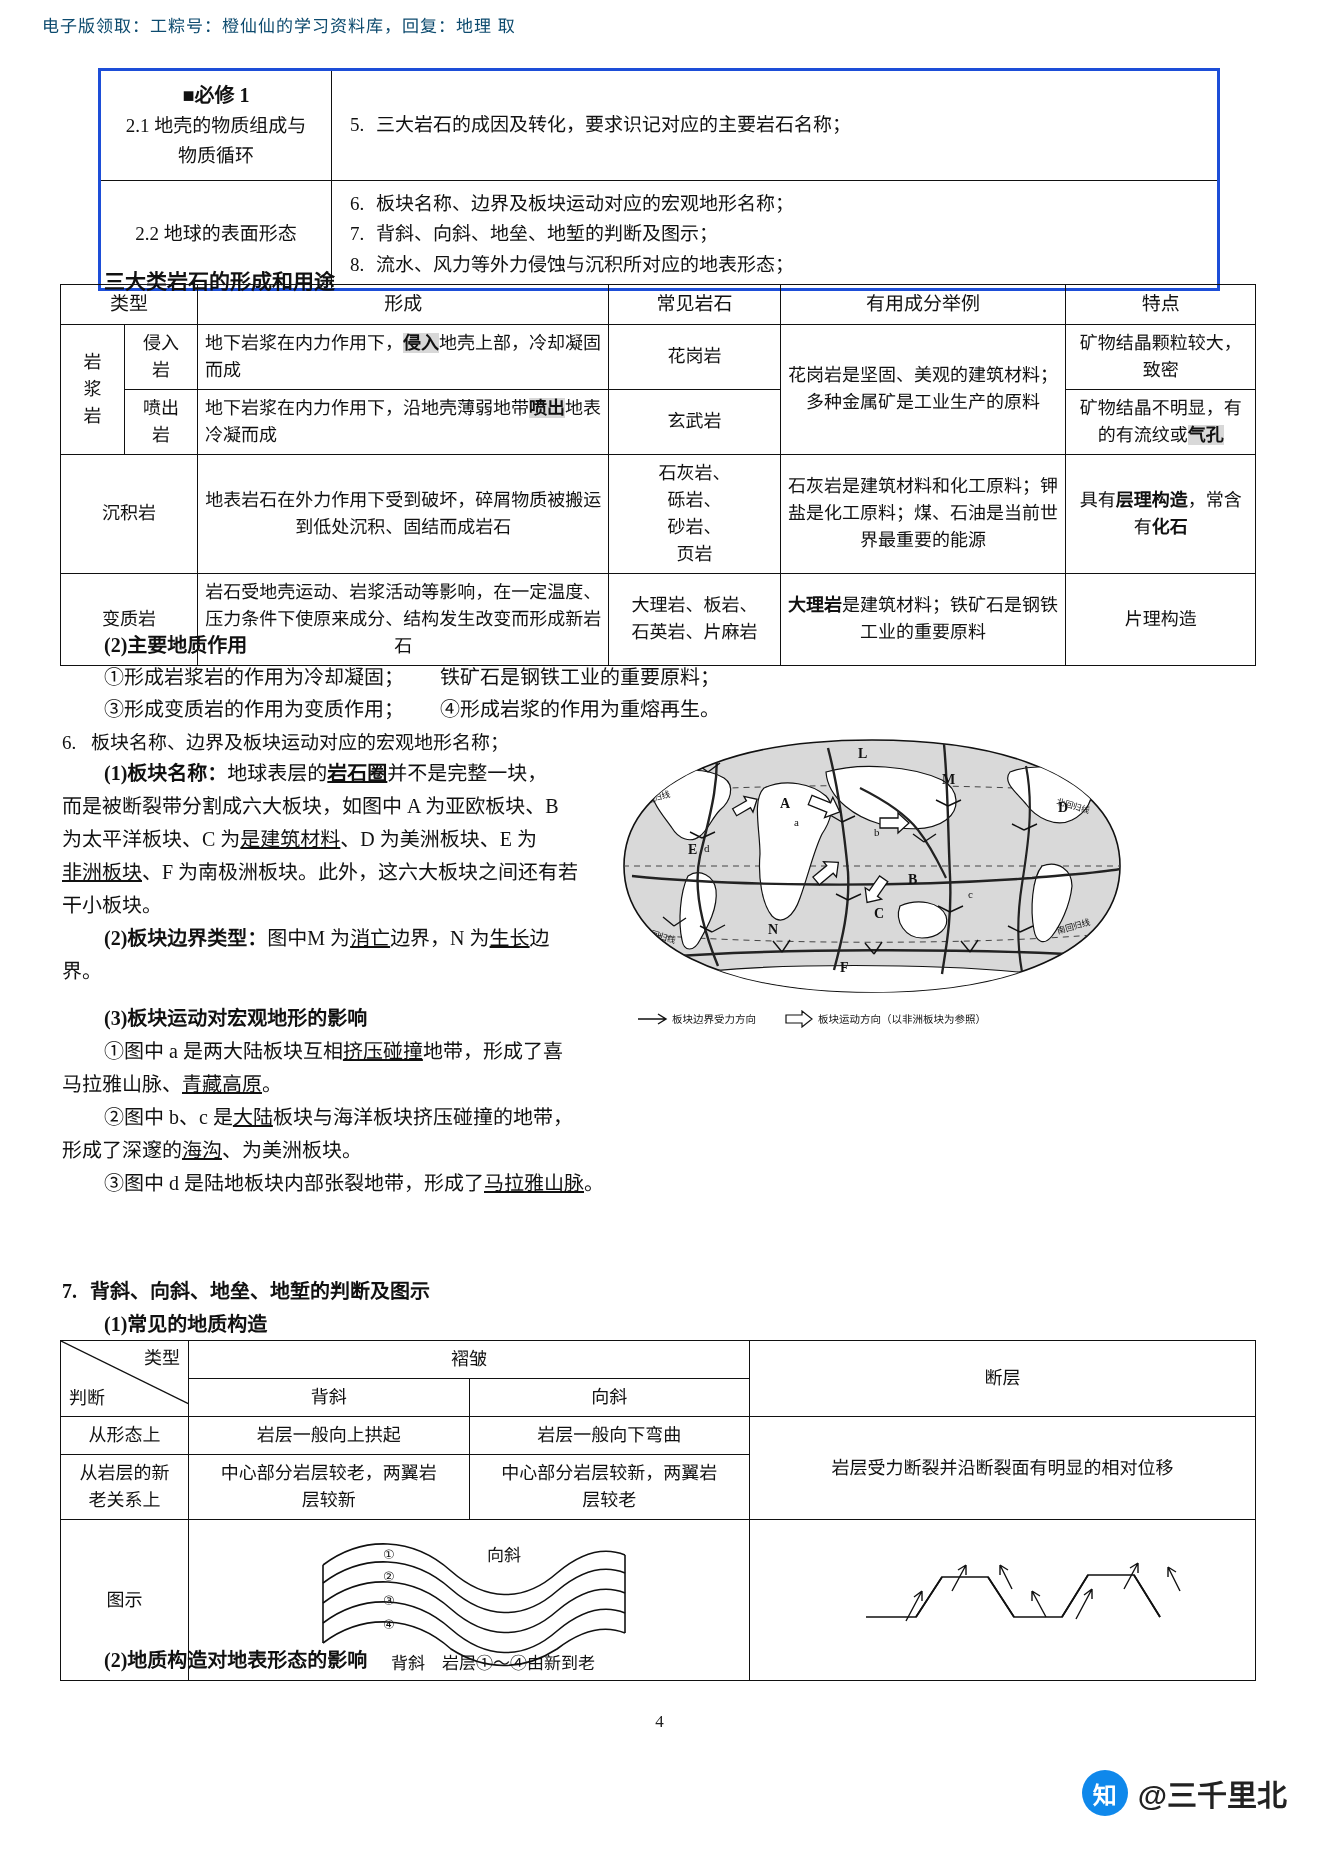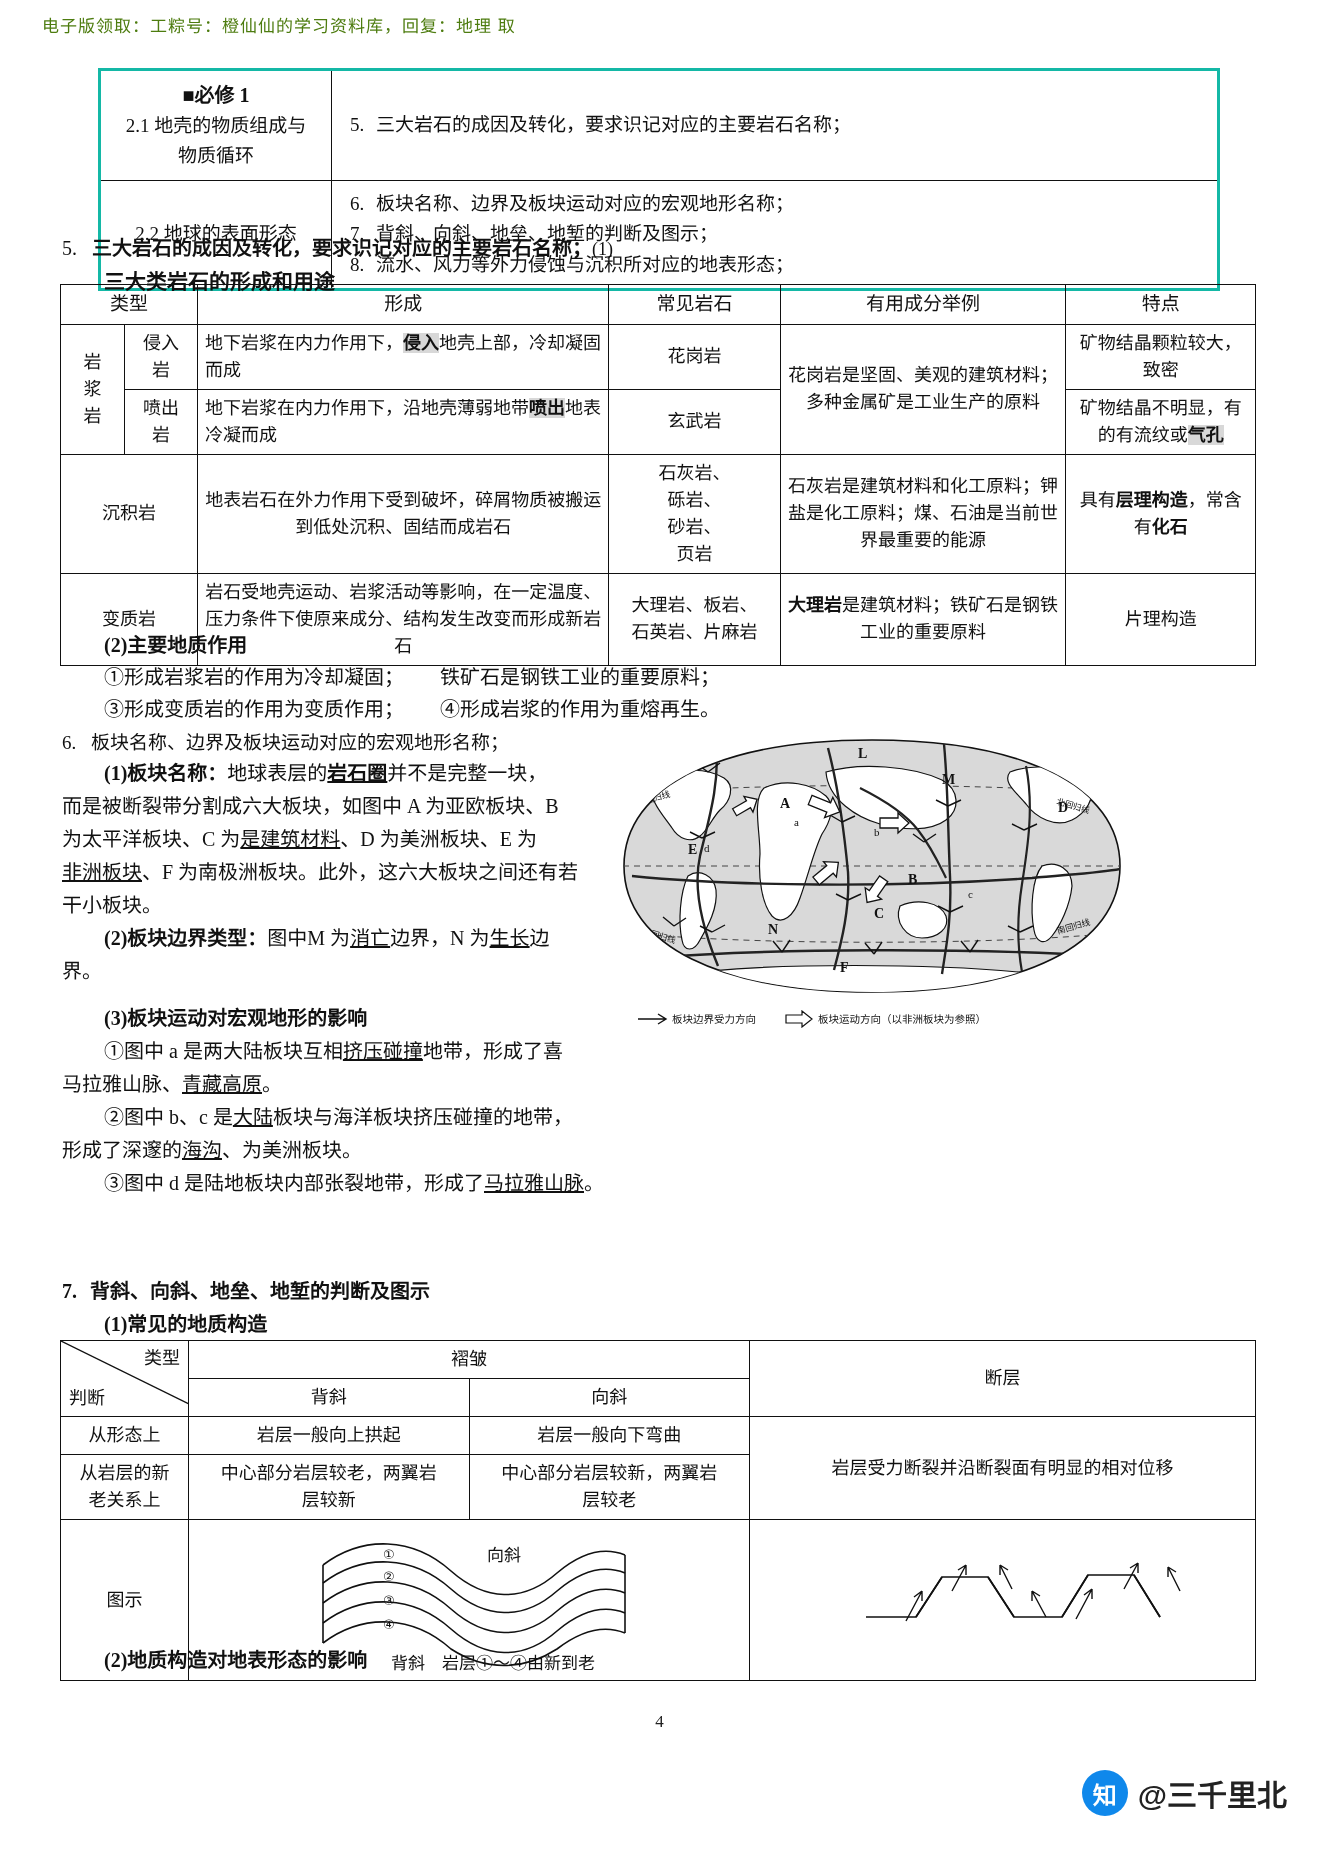--- a/index.html
+++ b/index.html
@@ -12,32 +12,32 @@
     font-family: "Liberation Serif", "DejaVu Serif", serif;
     color: #111;
     position: relative;
     overflow: hidden;
   }
   .page { position: relative; width:1319px; height:1866px; padding: 0; }
 
   
   .topline {
     position:absolute; left:42px; top:12px;
-    font-size:17px; letter-spacing:1px; color:#4d7c0f;
+    font-size:17px; letter-spacing:1px; color:#0c4a6e;
     font-family:"Liberation Sans","DejaVu Sans",sans-serif;
     white-space:nowrap;
   }
 
   
   table { border-collapse: collapse; }
 
   
   .syllabus {
     position:absolute; left:98px; top:68px; width:1122px;
-    border: 3px solid #14b8a6;
+    border: 3px solid #1d4ed8;
   }
   .syllabus td {
     border: 1.3px solid #111; padding:8px 10px;
     font-size:19px; line-height:1.6; vertical-align:middle;
   }
   .syllabus .c1 { width:232px; text-align:center; }
   .syllabus .c2 { text-align:left; padding-left:18px; }
   .req-title { font-weight:bold; font-size:20px; }
   .ln { display:block; white-space:nowrap; }
   .num { display:inline-block; width:26px; }
@@ -151,24 +151,20 @@
           <span class="num">7.</span><span>背斜、向斜、地垒、地堑的判断及图示；</span>
         </span>
         <span class="ln">
           <span class="num">8.</span><span>流水、风力等外力侵蚀与沉积所对应的地表形态；</span>
         </span>
       </td>
     </tr>
   </tbody>
     </table>
 
-  <div class="h5">
-    <span class="idx">5.</span>
-    <span style="display:inline-block;width:10px"></span><span>三大岩石的成因及转化，要求识记对应的主要岩石名称；</span><span class="tail">(1)</span>
-  </div>
   <div class="h5b">三大类岩石的形成和用途</div>
 
   <table class="rocktbl">
     <tbody>
         <tr>
       <td class="hd" colspan="2" style="width:120px">类型</td>
       <td class="hd w-form">形成</td>
       <td class="hd w-rock">常见岩石</td>
       <td class="hd w-use">有用成分举例</td>
       <td class="hd w-feat">特点</td>

